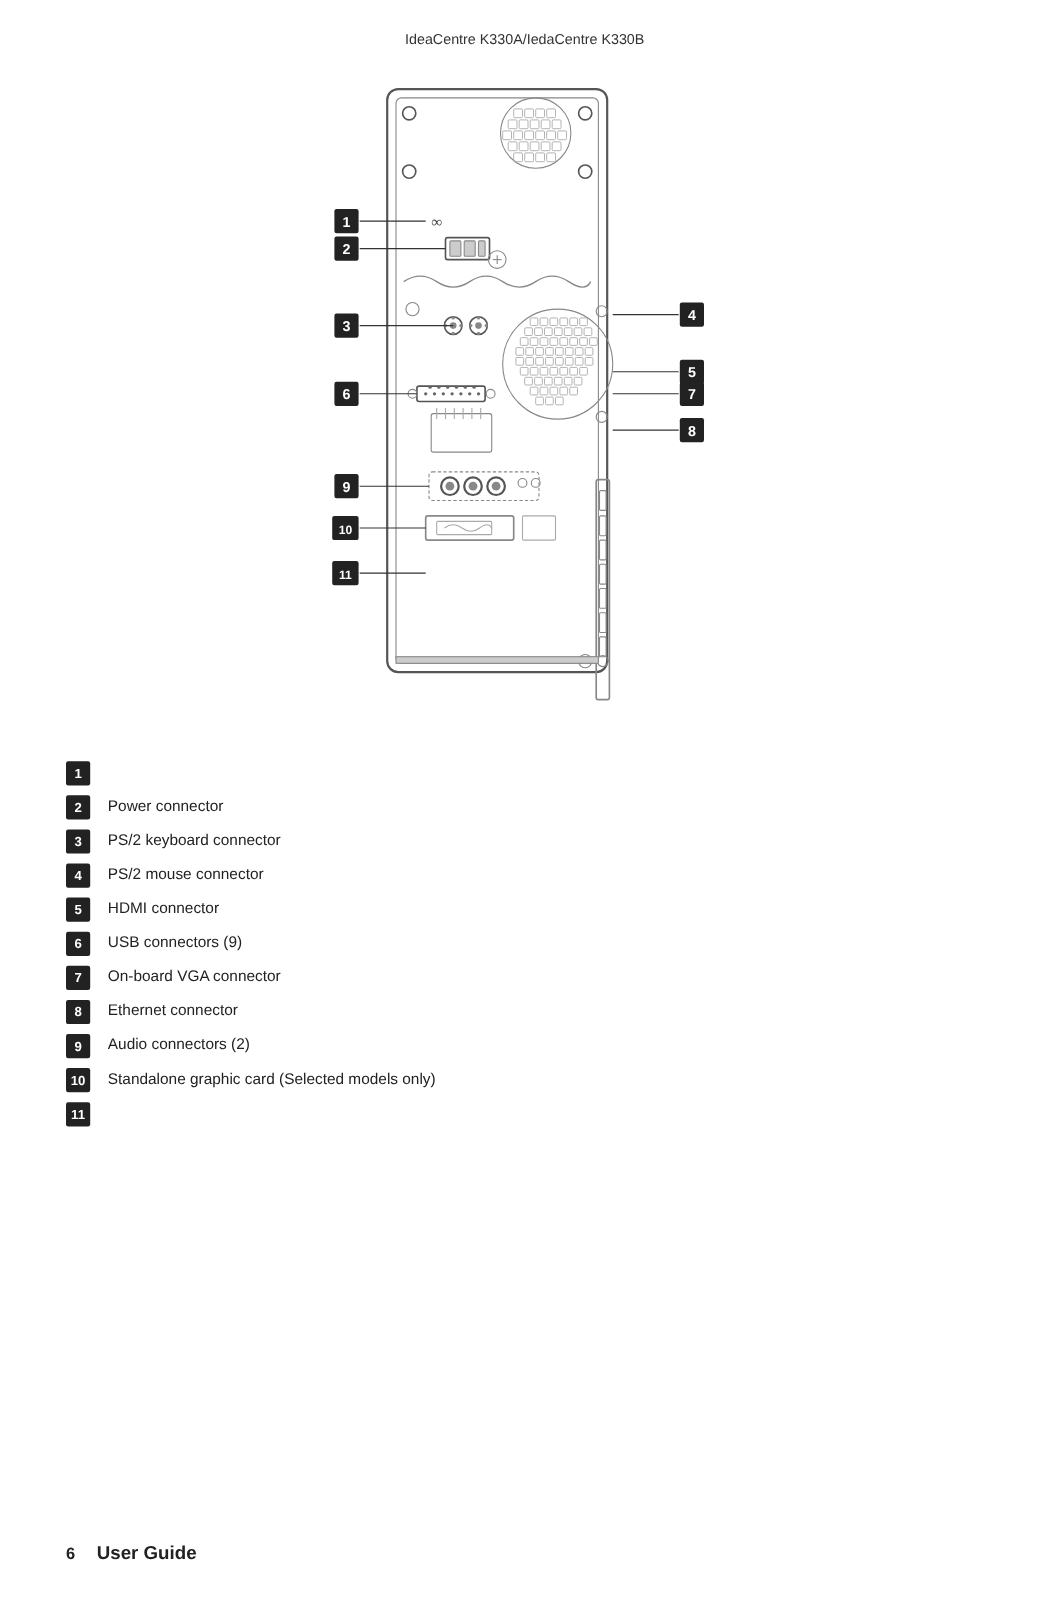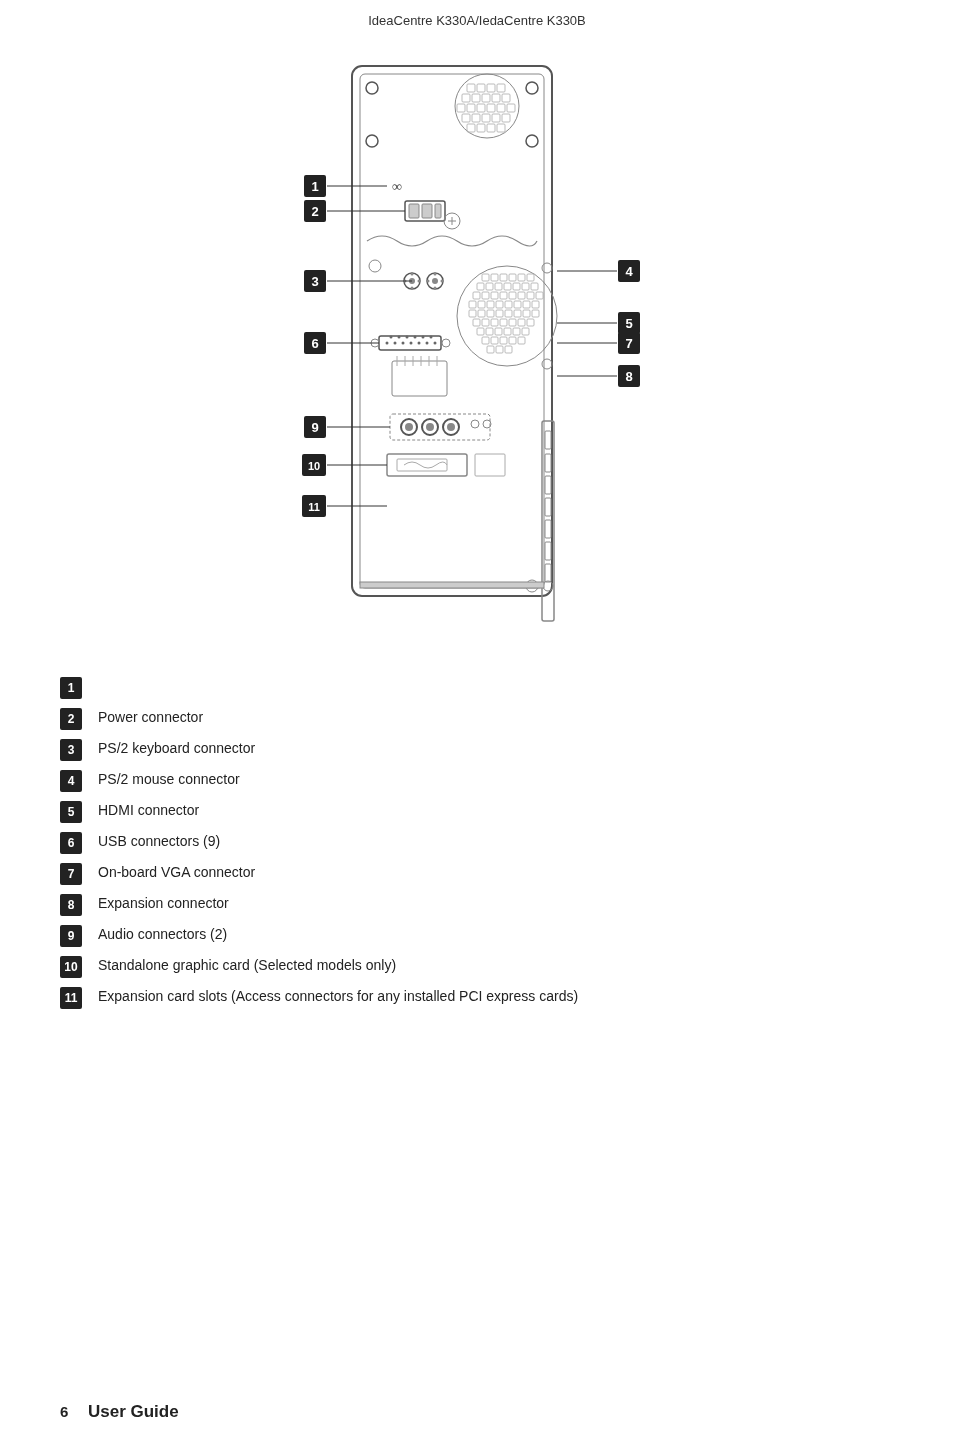--- a/index.html
+++ b/index.html
@@ -9,21 +9,21 @@
       background: #ffffff;
       font-family: Arial, Helvetica, sans-serif;
       font-size: 14px;
       color: #222;
       position: relative;
     }
 
     .page-title {
       text-align: center;
       font-size: 13px;
-      padding-top: 13px;
+      padding-top: 28px;
       margin-bottom: 18px;
       color: #333;
     }
 
     .diagram-area {
       display: flex;
       justify-content: center;
       align-items: flex-start;
       position: relative;
       width: 100%;
@@ -354,32 +354,31 @@
     <div class="desc-item">
       <span class="badge">6</span>
       <span class="desc-text">USB connectors (9)</span>
     </div>
     <div class="desc-item">
       <span class="badge">7</span>
       <span class="desc-text">On-board VGA connector</span>
     </div>
     <div class="desc-item">
       <span class="badge">8</span>
-      <span class="desc-text">Expansion connector</span>
+      <span class="desc-text">Ethernet connector</span>
     </div>
     <div class="desc-item">
       <span class="badge">9</span>
       <span class="desc-text">Audio connectors (2)</span>
     </div>
     <div class="desc-item">
       <span class="badge">10</span>
       <span class="desc-text">Standalone graphic card (Selected models only)</span>
     </div>
     <div class="desc-item">
       <span class="badge">11</span>
-      <span class="desc-text">Expansion card slots (Access connectors for any installed PCI express cards)</span>
     </div>
   </div>
 
 <div class="footer">
   <span style="font-size:15px; margin-right:16px;">6</span>
   <span style="font-size:17px; font-weight:bold;">User Guide</span>
 </div>
 
 </body></html>

